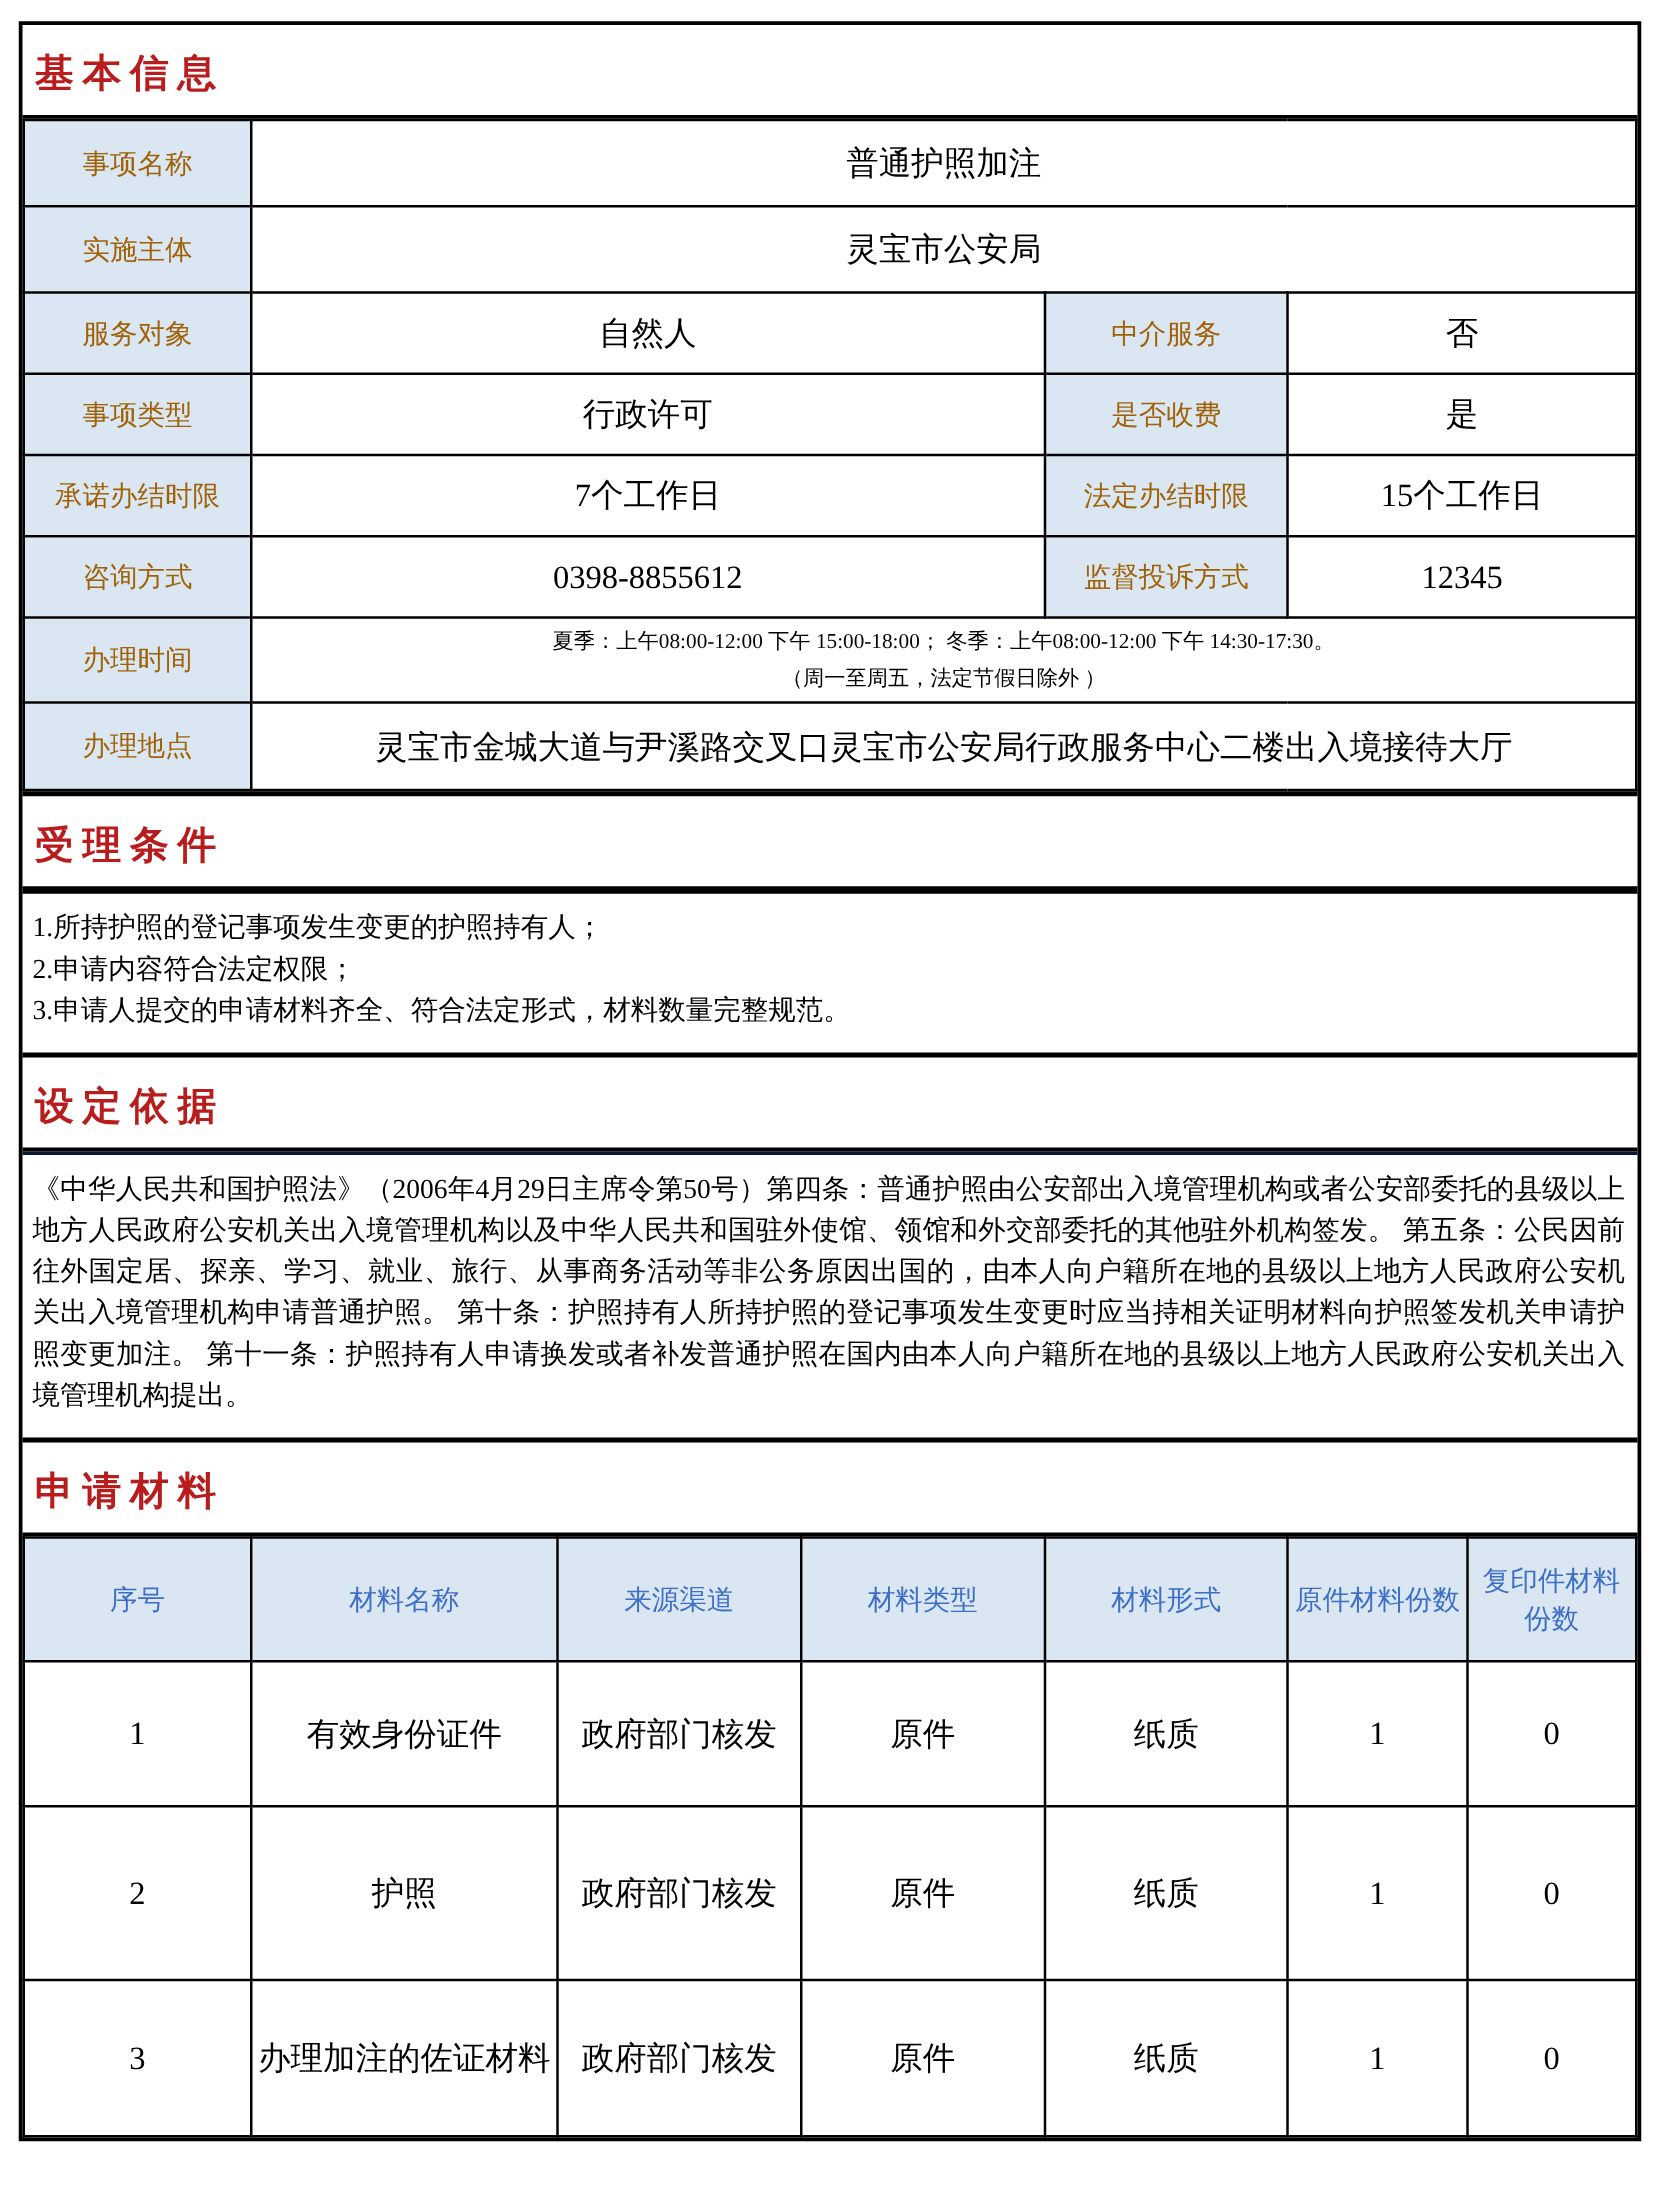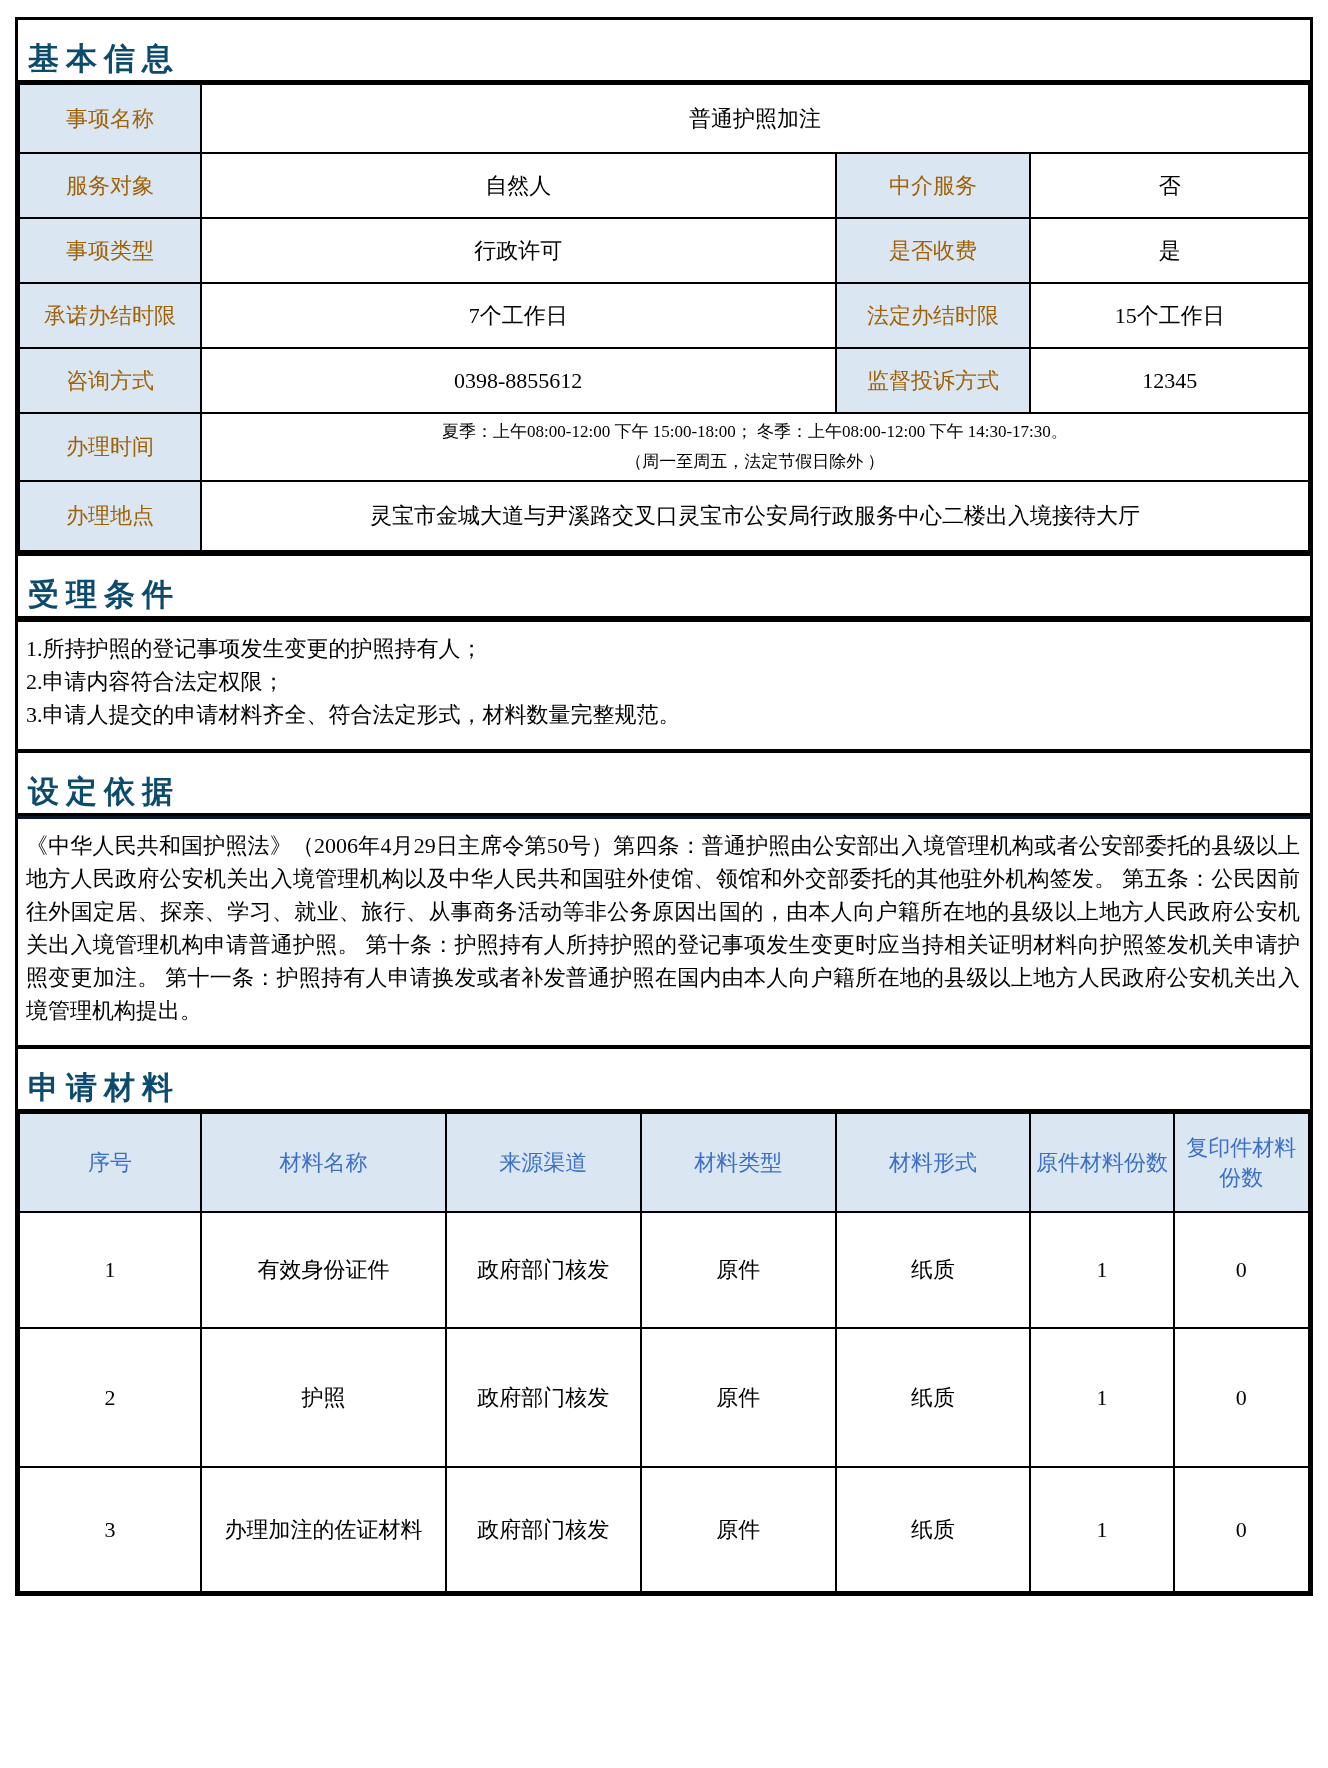--- a/index.html
+++ b/index.html
@@ -16,35 +16,35 @@
   }
   table {
     width: 100%;
     border-collapse: collapse;
     table-layout: fixed;
   }
   td {
     border: 2px solid #000000;
     vertical-align: middle;
     text-align: center;
-    font-size: 22px;
+    font-size: 26px;
     padding: 2px 4px;
     overflow: hidden;
   }
   .section-title-row {
     border-bottom: 3px solid #000000;
   }
   .section-title {
     font-family: "Liberation Sans", sans-serif;
     font-weight: bold;
     font-size: 31px;
-    color: #0c4a6e;
+    color: #b91c1c;
     letter-spacing: 7px;
     text-align: left;
-    padding: 18px 10px 0 10px;
+    padding: 18px 10px 12px 10px;
   }
   .thick-top { border-top: 4px solid #000000; }
   .label-cell {
     background: #dae7f3;
     color: #a16207;
     font-size: 22px;
   }
   .value-cell { background: #ffffff; }
   .h73 { height: 69px; }
   .h69 { height: 65px; }
@@ -84,20 +84,24 @@
     <colgroup>
       <col style="width:14.1%">
         <col style="width:49.2%">
         <col style="width:15.1%">
         <col style="width:21.6%">
     </colgroup>
     <tbody>
         <tr class="h73">
       <td class="label-cell">事项名称</td>
       <td class="value-cell" colspan="3">普通护照加注</td>
+    </tr>
+    <tr class="h73">
+      <td class="label-cell">实施主体</td>
+      <td class="value-cell" colspan="3">灵宝市公安局</td>
     </tr>
     <tr class="h69">
       <td class="label-cell">服务对象</td>
       <td class="value-cell">自然人</td>
       <td class="label-cell">中介服务</td>
       <td class="value-cell">否</td>
     </tr>
     <tr class="h69">
       <td class="label-cell">事项类型</td>
       <td class="value-cell">行政许可</td>

